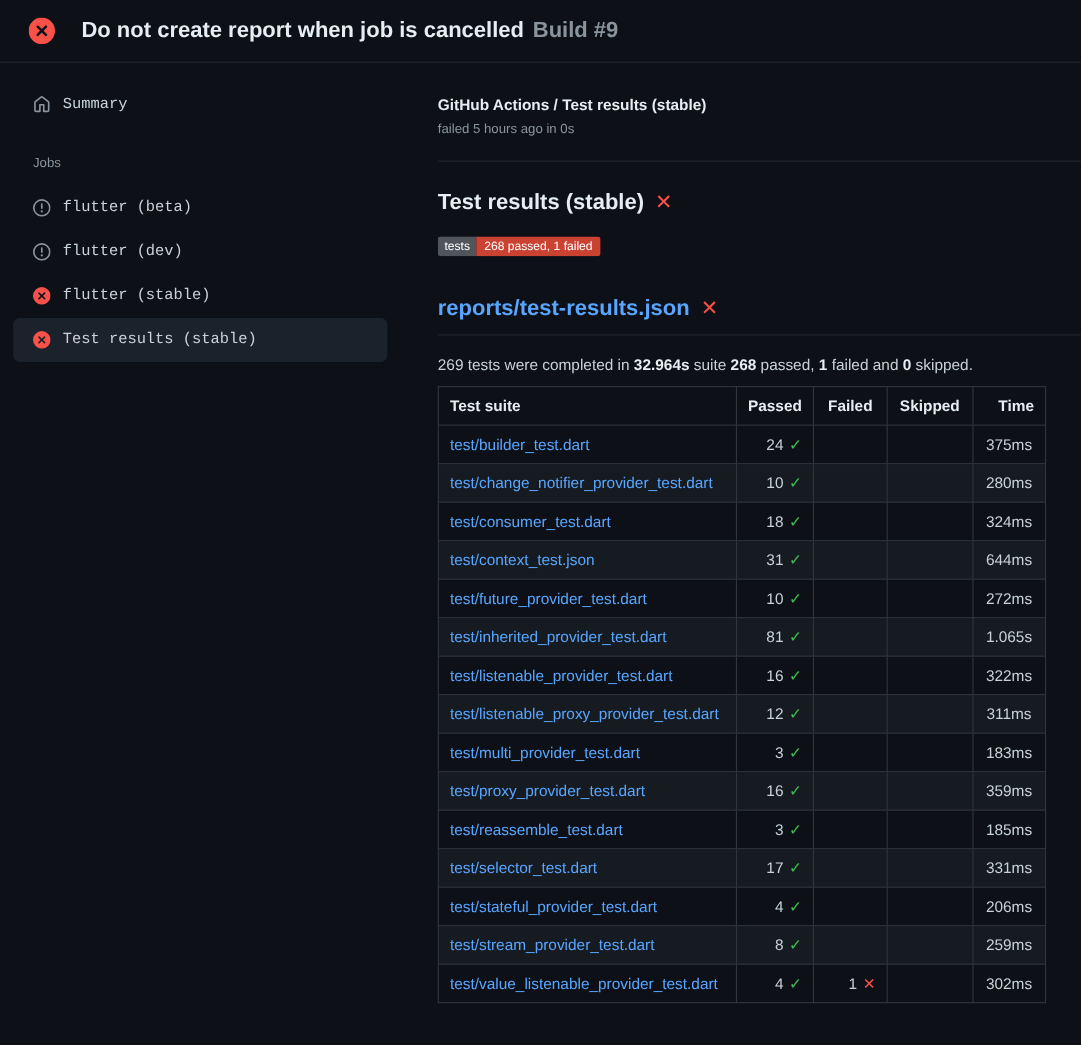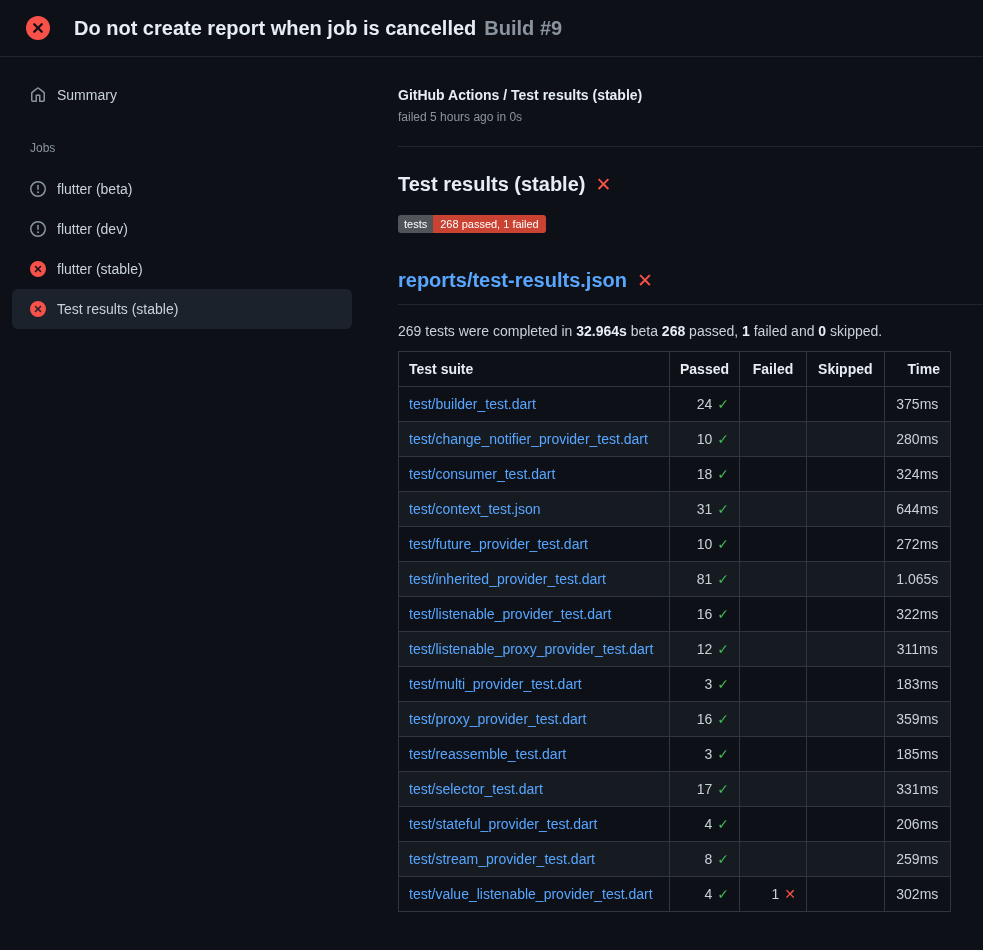--- a/index.html
+++ b/index.html
@@ -18,21 +18,21 @@
   .top h1{display:flex;align-items:baseline;gap:8px;font-size:20px;margin:0;font-weight:700;color:var(--fg-bright);}
   .top .build{color:var(--muted);font-weight:700;}
   .icon-fail-lg svg{display:block;}
 
   
   .body{display:flex;height:893px;}
   .sidebar{flex:0 0 386px;padding:18px 34px 0 12px;}
   .content{flex:1;padding:30px 48px 0 12px;}
 
   
-  .side-item{display:flex;align-items:center;gap:11px;height:40px;padding:0 18px;border-radius:6px;font-size:14px;color:var(--fg);cursor:pointer;}
+  .side-item{display:flex;align-items:center;gap:11px;height:40px;padding:0 18px;border-radius:6px;font-size:14px;color:var(--fg);cursor:pointer;font-family:Liberation Mono, monospace;}
   .side-item.selected{background:var(--selected-bg);}
   .jobs-label{font-size:12px;color:var(--muted);padding:0 18px;margin:26px 0 14px 0;}
   .job-icon svg, .side-icon svg{display:block;}
   .job-label{white-space:nowrap;}
 
   
   .crumb{font-size:14px;font-weight:700;color:var(--fg-bright);margin-bottom:7px;}
   .status-line{font-size:12px;color:var(--muted);}
   hr.divider{border:none;border-top:1px solid var(--border-muted);margin:22px -32px 0 0;}
   .check-title{font-size:20px;font-weight:700;color:var(--fg-bright);margin:26px 0 18px 0;display:flex;align-items:center;gap:10px;}
@@ -146,21 +146,21 @@
       <div class="badge">
         <span class="badge-label">tests</span>
         <span class="badge-value">268 passed, 1 failed</span>
       </div>
 
       <h2 class="report-title">
         <a href="#">reports/test-results.json</a>
         <span class="x-mark">✕</span>
       </h2>
 
-      <p class="summary-line" id="summary-line"><span>269 tests were completed in </span><b>32.964s</b><span> beta </span><b>268</b><span> passed, </span><b>1</b><span> failed and </span><b>0</b><span> skipped.</span></p>
+      <p class="summary-line" id="summary-line"><span>269 tests were completed in </span><b>32.964s</b><span> suite </span><b>268</b><span> passed, </span><b>1</b><span> failed and </span><b>0</b><span> skipped.</span></p>
 
       <table>
         <colgroup>
           <col class="c-suite">
             <col class="c-passed">
             <col class="c-failed">
             <col class="c-skipped">
             <col class="c-time">
         </colgroup>
         <thead>

